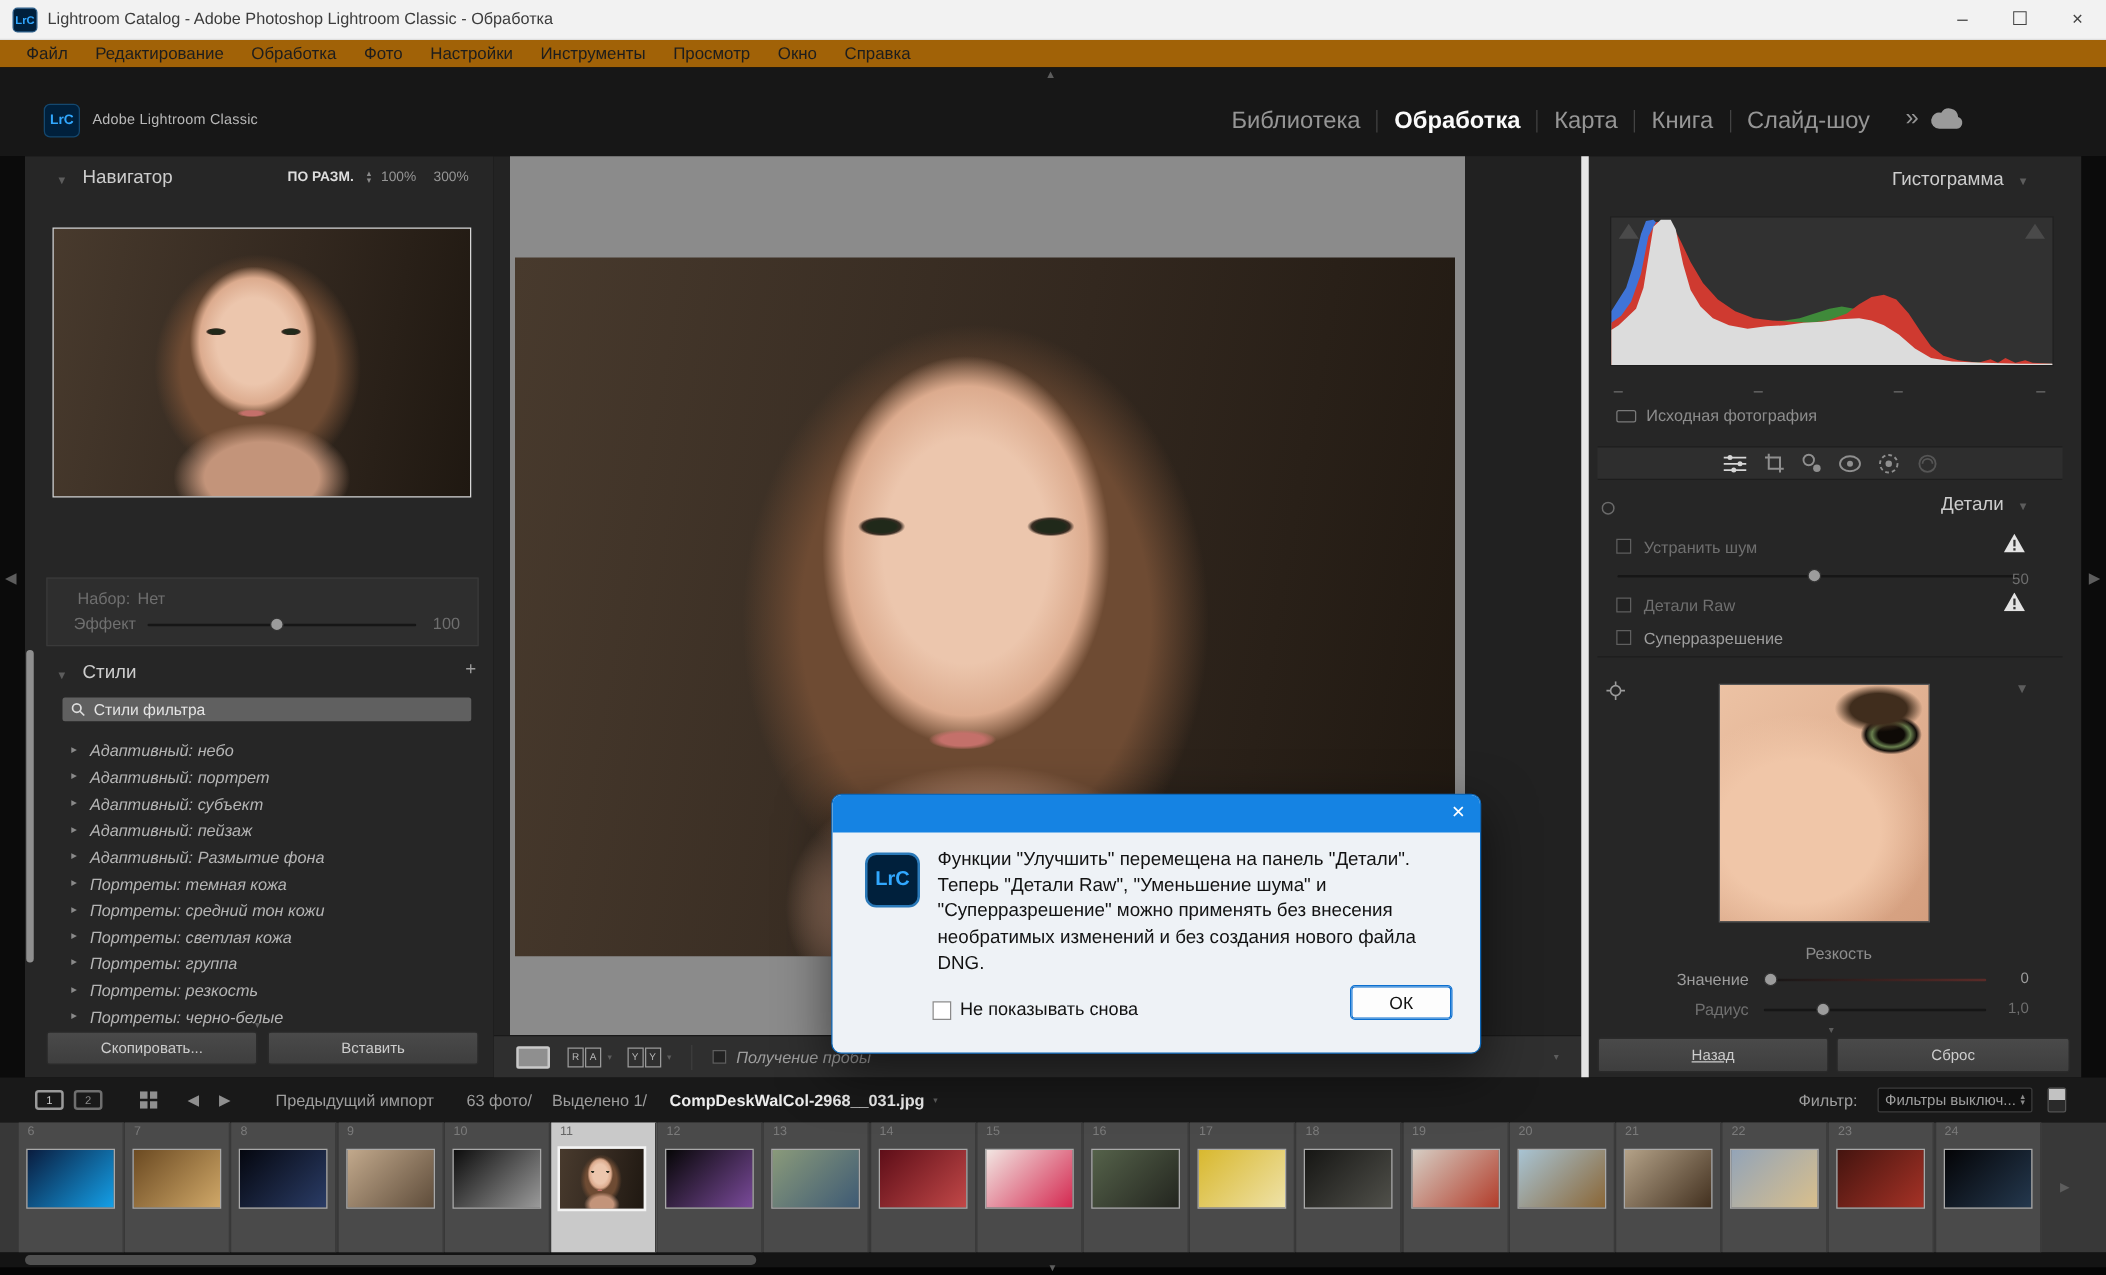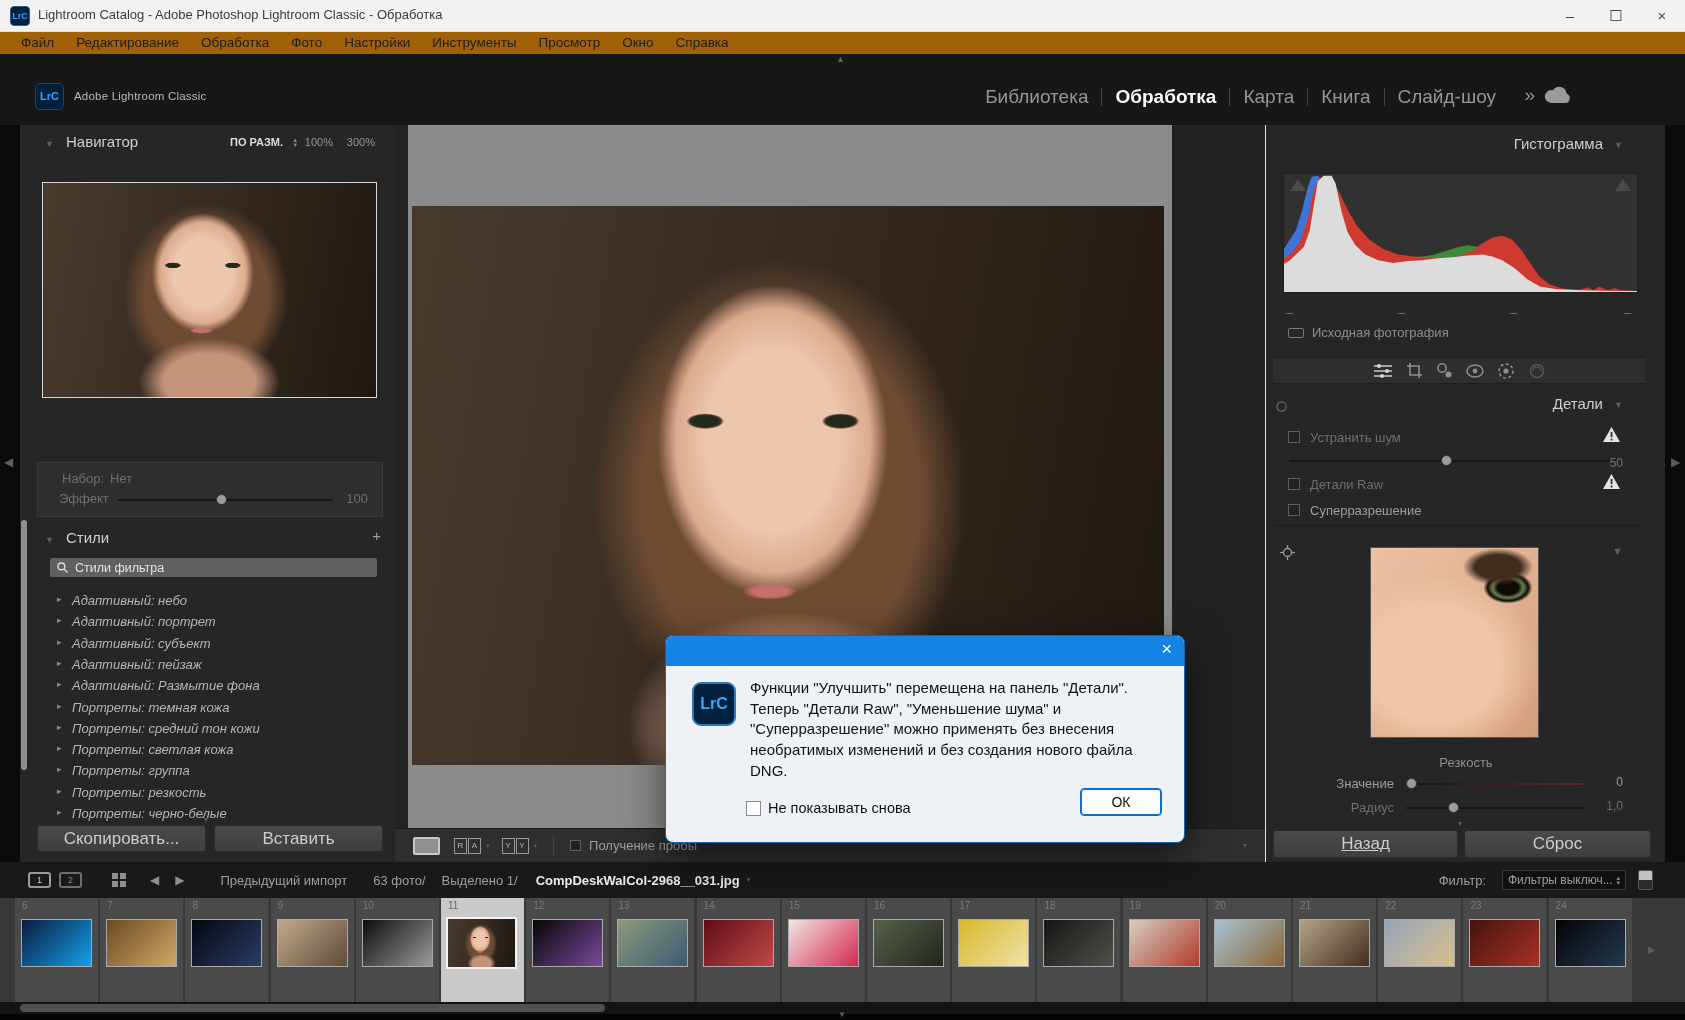--- a/index.html
+++ b/index.html
@@ -31,25 +31,25 @@
   .module { font-size:19px; color:#969696; padding:0 13px; white-space:nowrap; }
   .module.active { color:#fafafa; font-weight:bold; }
   .mod-sep { width:1px; height:18px; background:#434343; }
   #overflow-chevrons { top:30px; right:150px; font-size:19px; color:#969696; }
   .tri { color:#5d5d5d; font-size:9px; }
 
   
   .edge-col { top:0; width:20px; height:966px; background:#0b0b0b; }
   #left-panel  { left:20px;  top:71px; width:375px; height:737px; background:#262626; }
   #right-panel { left:1265px; top:71px; width:400px; height:737px; background:#262626;
-                 border-left:1px solid #e5e5e5; }
+                 border-left:6px solid #e5e5e5; }
   .phead { font-size:15px; color:#cdcdcd; }
   .dim   { color:#6f6f6f; }
   .panelbtn { background:linear-gradient(#4a4a4a,#3e3e3e); border:1px solid #2a2a2a;
-              border-radius:3px; color:#cdcdcd; font-size:17px; text-align:center; }
+              border-radius:3px; color:#cdcdcd; font-size:12px; text-align:center; }
 
   #nav-preview { left:22px; top:57px; width:335px; height:216px;
                  border:1px solid #d6d6d6; }
   #preset-box { left:17px; top:337px; width:346px; height:55px; background:#2e2e2e;
                 border:1px solid #3a3a3a; font-size:13px; }
   .slider-track { height:2px; background:#161616; border-radius:1px; }
   .slider-thumb { width:11px; height:11px; border-radius:50%; background:#9c9c9c;
                   border:1px solid #333; margin-top:-5px; }
   #styles-filter { left:30px; top:433px; width:327px; height:19px; background:#606060;
                    border-radius:2px; display:flex; align-items:center; }
@@ -290,21 +290,21 @@
         <div class="tool-tile">A</div>
       </div>
       <span class="tri" style="margin-left:5px; font-size:7px;">▾</span>
       <div style="display:flex; margin-left:12px; gap:1px;">
         <div class="tool-tile">Y</div>
         <div class="tool-tile">Y</div>
       </div>
       <span class="tri" style="margin-left:5px; font-size:7px;">▾</span>
       <div style="margin-left:16px; width:1px; height:20px; background:#1c1c1c; border-right:1px solid #444;"></div>
       <span class="chk" style="margin-left:16px; width:11px; height:11px;"></span>
-      <span style="margin-left:8px; font-size:13px; color:#9e9e9e;">Получение пробы</span>
+      <span style="margin-left:8px; font-size:13px; color:#9e9e9e;font-style:italic;">Получение пробы</span>
       <span class="tri" style="margin-left:auto; margin-right:18px; font-size:8px;">▾</span>
     </div>
   </div>
 
   <div id="right-panel" class="abs">
 
     <span class="abs phead" style="right:62px; top:10px;">Гистограмма</span>
     <span class="abs tri" style="right:42px; top:15px;">▼</span>
     <div id="hist-box" class="abs">
       <svg width="353" height="118" viewBox="0 0 356 126" preserveAspectRatio="none">

